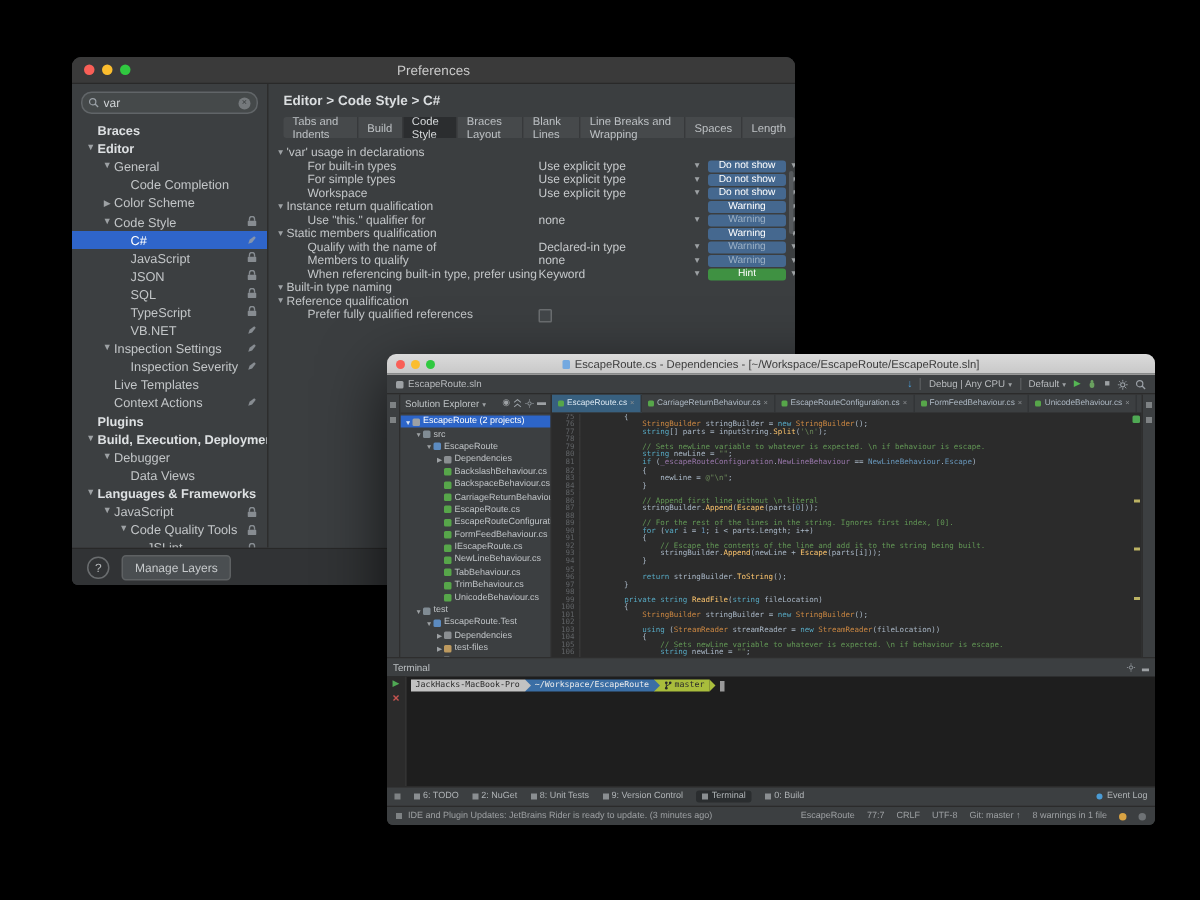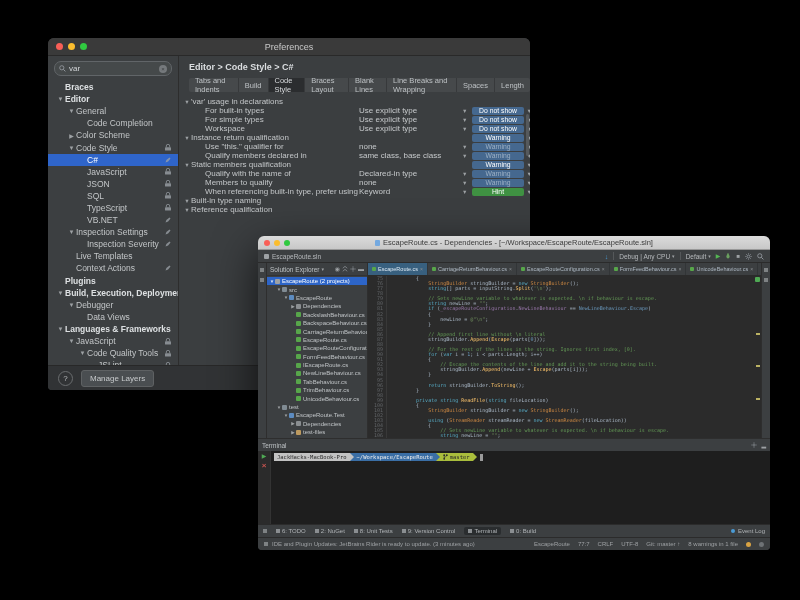--- a/index.html
+++ b/index.html
@@ -409,29 +409,20 @@
           <div class="set-row">
             <span style="width: 18px; flex: 0 0 auto;"></span>
             <span class="r-arrow"></span>
             <span class="r-label">Use "this." qualifier for</span>
             <span class="r-val">none</span>
             <span class="r-varrow">▼</span>
             <span class="chip dim">Warning</span>
             <span class="chip-arrow">▼</span>
           </div>
           <div class="set-row">
-            <span style="width: 18px; flex: 0 0 auto;"></span>
-            <span class="r-arrow"></span>
-            <span class="r-label">Qualify members declared in</span>
-            <span class="r-val">same class, base class</span>
-            <span class="r-varrow">▼</span>
-            <span class="chip dim">Warning</span>
-            <span class="chip-arrow">▼</span>
-          </div>
-          <div class="set-row">
             <span style="width: 4px; flex: 0 0 auto;"></span>
             <span class="r-arrow">▼</span>
             <span class="r-label">Static members qualification</span>
             <span class="chip">Warning</span>
             <span class="chip-arrow">▼</span>
           </div>
           <div class="set-row">
             <span style="width: 18px; flex: 0 0 auto;"></span>
             <span class="r-arrow"></span>
             <span class="r-label">Qualify with the name of</span>
@@ -460,20 +451,26 @@
           </div>
           <div class="set-row">
             <span style="width: 4px; flex: 0 0 auto;"></span>
             <span class="r-arrow">▼</span>
             <span class="r-label">Built-in type naming</span>
           </div>
           <div class="set-row">
             <span style="width: 4px; flex: 0 0 auto;"></span>
             <span class="r-arrow">▼</span>
             <span class="r-label">Reference qualification</span>
+          </div>
+          <div class="set-row">
+            <span style="width: 18px; flex: 0 0 auto;"></span>
+            <span class="r-arrow"></span>
+            <span class="r-label">Prefer fully qualified references</span>
+            <span class="cb"></span>
           </div>
         </div>
       <div class="p-scroll"></div>
     </div>
   </div>
   <div class="p-footer">
     <div class="help-btn">?</div>
     <div class="manage-btn">Manage Layers</div>
   </div>
 </div>

